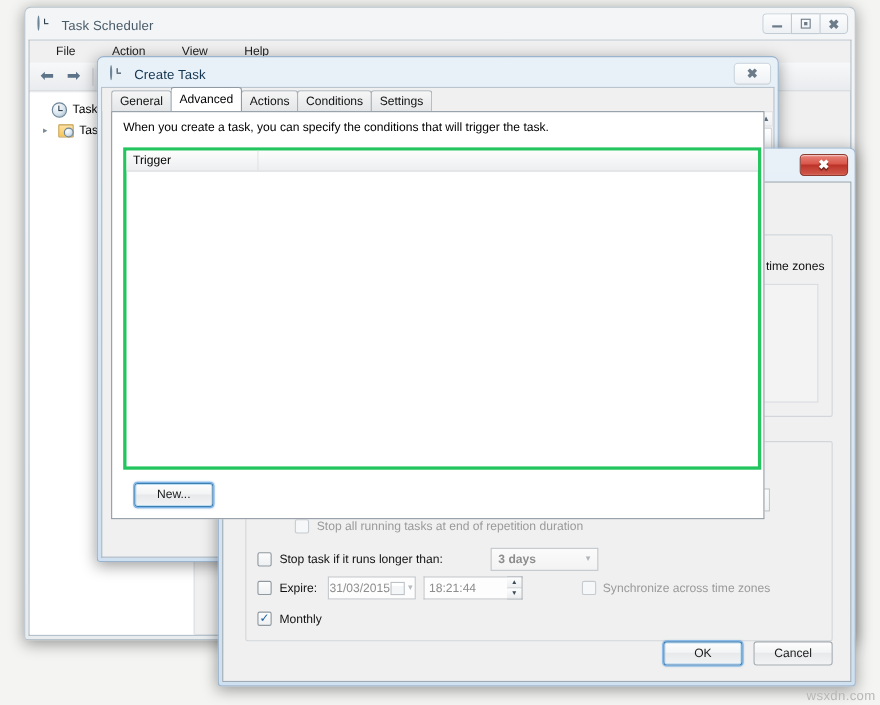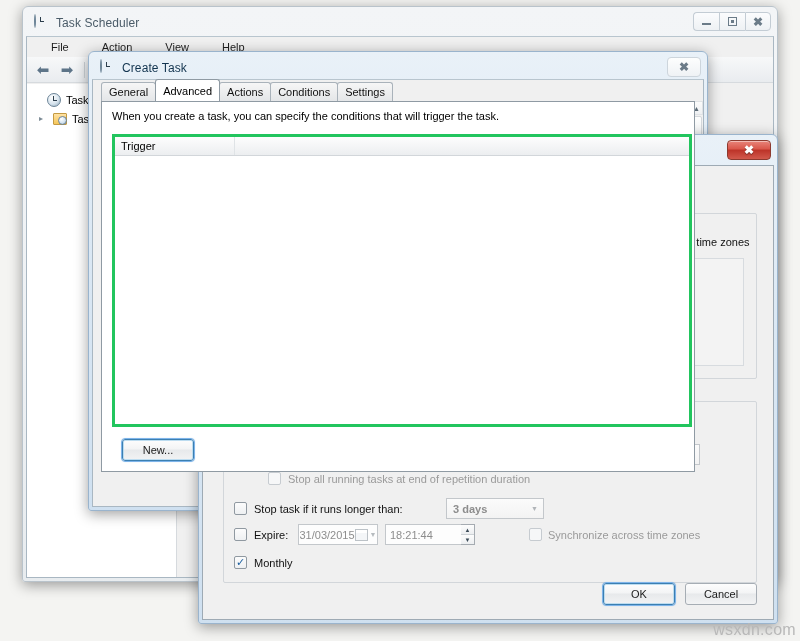--- a/index.html
+++ b/index.html
@@ -253,21 +253,21 @@
 
   .scroll-v {
     position:absolute; width:14px; background:#f0f0f0; border-left:1px solid #dcdfe2;
   }
   .scroll-v .sb-arrow{height:14px;display:flex;align-items:center;justify-content:center;font-size:7px;color:#5b6a76;
     background:linear-gradient(to bottom,#fbfbfb,#eef0f2);border:1px solid #dfe2e5;}
   .scroll-v .sb-thumb{height:40px;margin:1px;background:linear-gradient(to bottom,#fdfdfd,#e7eaed);border:1px solid #d3d7db;border-radius:2px;}
 
   .watermark {
     position:absolute; right:4px; bottom:2px;
-    font-size:16px; color:#b8b8b8; letter-spacing:.3px;
+    font-size:12px; color:#b8b8b8; letter-spacing:.3px;
     font-family:"Liberation Sans",sans-serif;
   }
 </style>
 </head>
 <body>
 
 <div id="root">
 
   <div id="tsWin" class="win frame inactive">
     <div class="titlebar">

